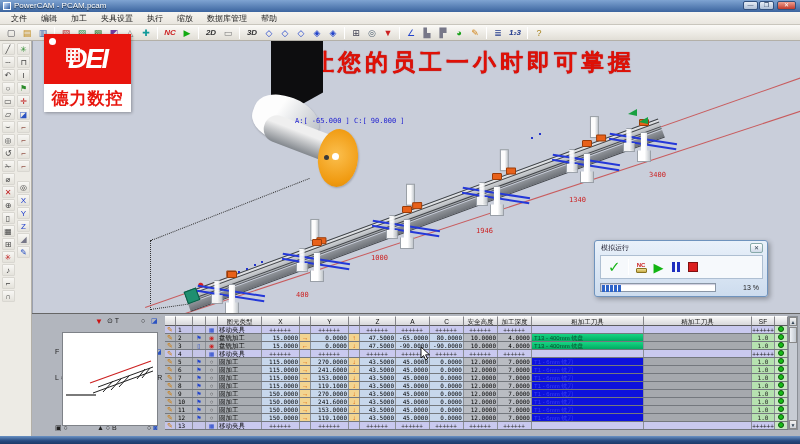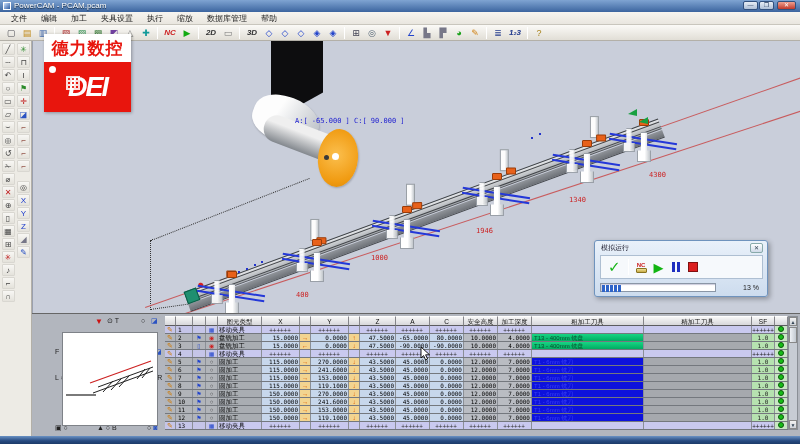--- a/index.html
+++ b/index.html
@@ -269,20 +269,21 @@
         <div class="sicon" style="color: rgb(68, 68, 68);">◎</div>
         <div class="sicon" style="color: rgb(26, 58, 204);">X</div>
         <div class="sicon" style="color: rgb(26, 58, 204);">Y</div>
         <div class="sicon" style="color: rgb(26, 58, 204);">Z</div>
         <div class="sicon" style="color: rgb(119, 119, 136);">◢</div>
         <div class="sicon" style="color: rgb(42, 82, 194);">✎</div>
       </div>
   </div>
 
   <div id="viewport" class="abs">
+    <div id="slogan" class="abs">让您的员工一小时即可掌握</div>
 
     <div class="dotline" style="left:118px;top:199px;width:170px;transform:rotate(-21.4deg)"></div>
     <div id="dotv" style="left:117px;top:199px;height:70px"></div>
     <div class="dotline" style="left:117px;top:268px;width:46px;transform:rotate(-8deg)"></div>
 
     <div class="dimline" style="left:112px;top:266px;width:706px;transform:rotate(-19.3deg)"></div>
     <div class="dimline" style="left:140px;top:276px;width:680px;transform:rotate(-18.2deg)"></div>
 
     <div id="head-black" class="abs"></div>
     <div id="head-housing" class="abs"></div>
@@ -336,42 +337,42 @@
         <div class="rail-bar" style="left: 576px; top: 97px;"></div>
         <div class="pedestal back" style="left: 590px; top: 87px;"></div>
         <div class="pedestal" style="left: 604px; top: 91px;"></div>
         <div class="st-clamp" style="left: 606px; top: 78px;"></div>
       </div>
     <div id="dimlabels" class="abs" style="left:0;top:0">
         <span class="dimlabel" style="left: 263px; top: 250px;">400</span>
         <span class="dimlabel" style="left: 338px; top: 213px;">1000</span>
         <span class="dimlabel" style="left: 443px; top: 186px;">1946</span>
         <span class="dimlabel" style="left: 536px; top: 155px;">1340</span>
-        <span class="dimlabel" style="left: 616px; top: 130px;">4300</span>
+        <span class="dimlabel" style="left: 616px; top: 130px;">3400</span>
       </div>
     <div id="dots" class="abs" style="left:0;top:0">
         <div class="bluedot" style="left: 205px; top: 230px;"></div>
         <div class="bluedot" style="left: 213px; top: 227px;"></div>
         <div class="bluedot" style="left: 221px; top: 223px;"></div>
         <div class="bluedot" style="left: 228px; top: 220px;"></div>
         <div class="bluedot" style="left: 498px; top: 96px;"></div>
         <div class="bluedot" style="left: 506px; top: 92px;"></div>
       </div>
 
     <div class="flag" style="left:595px;top:68px"></div>
     <div class="flag" style="left:606px;top:76px"></div>
   </div>
 
   <div id="logo" class="abs">
-    <div id="logo-bottom">德力数控</div>
     <div id="logo-top">
       <div id="logo-dot"></div>
         <div id="logo-qr"></div>
       <span>DEI</span>
     </div>
+    <div id="logo-bottom">德力数控</div>
   </div>
 
   <div id="dialog" class="abs">
     <div id="dlg-title">模拟运行</div>
     <div id="dlg-close">✕</div>
     <div id="dlg-body">
       <div class="dbtn" id="btn-check">✓</div>
       <div class="dsep"></div>
       <div class="dbtn" id="btn-nc">
         <span>NC</span>

